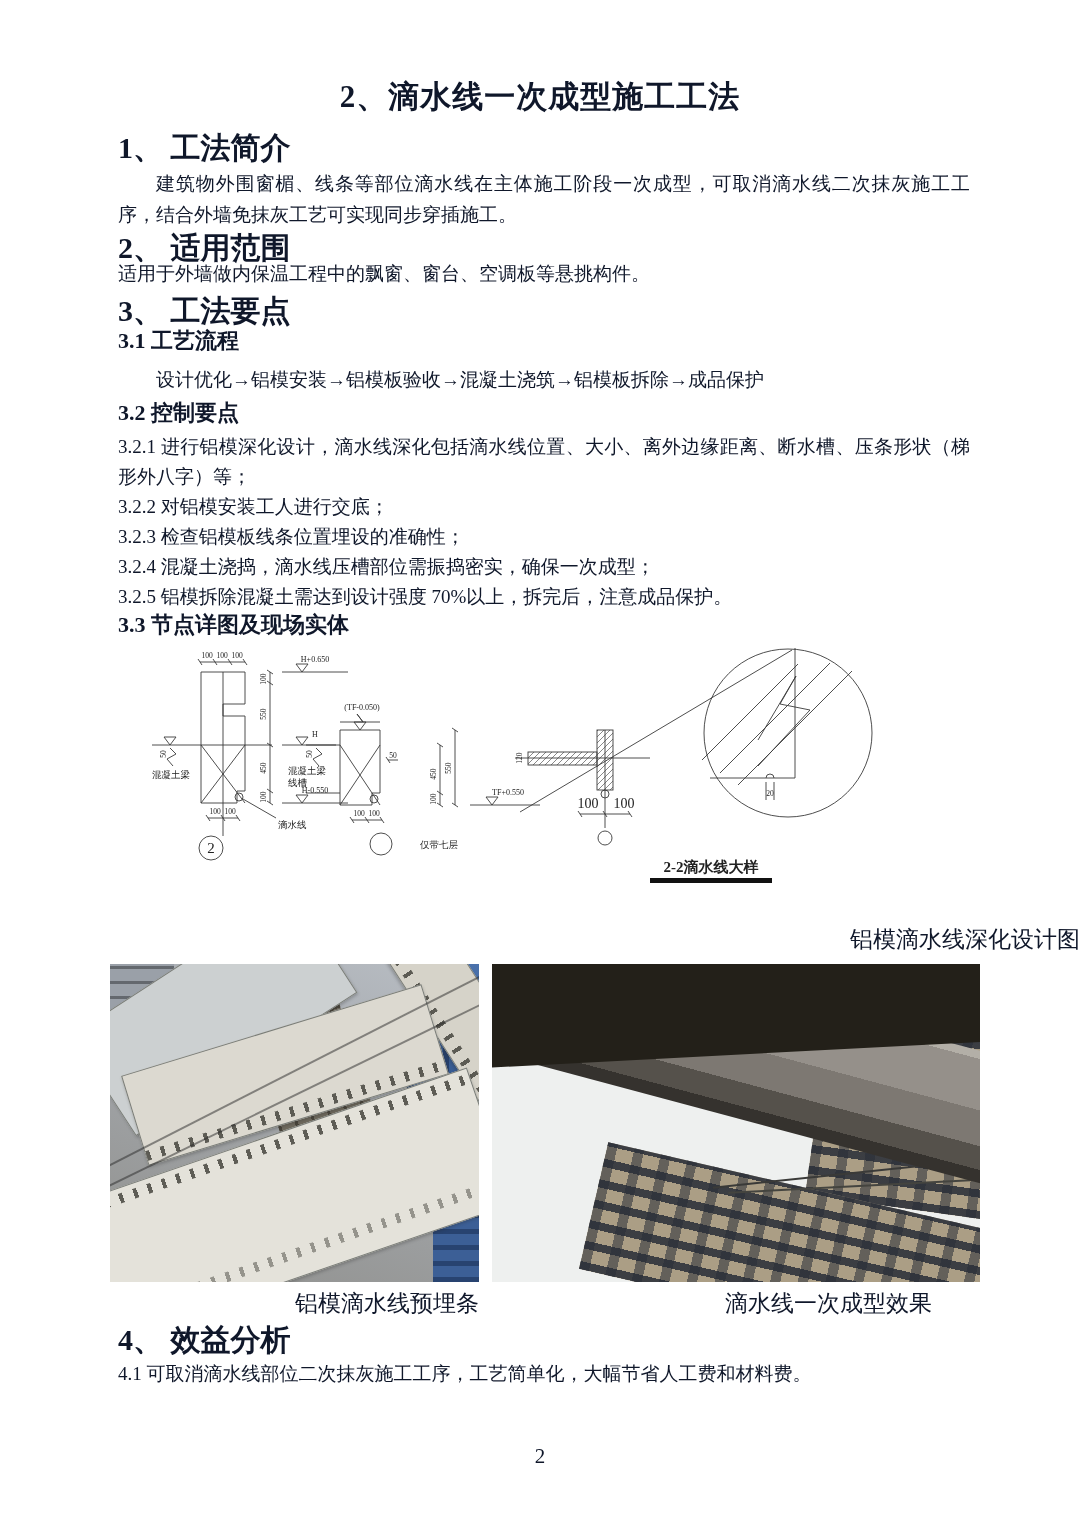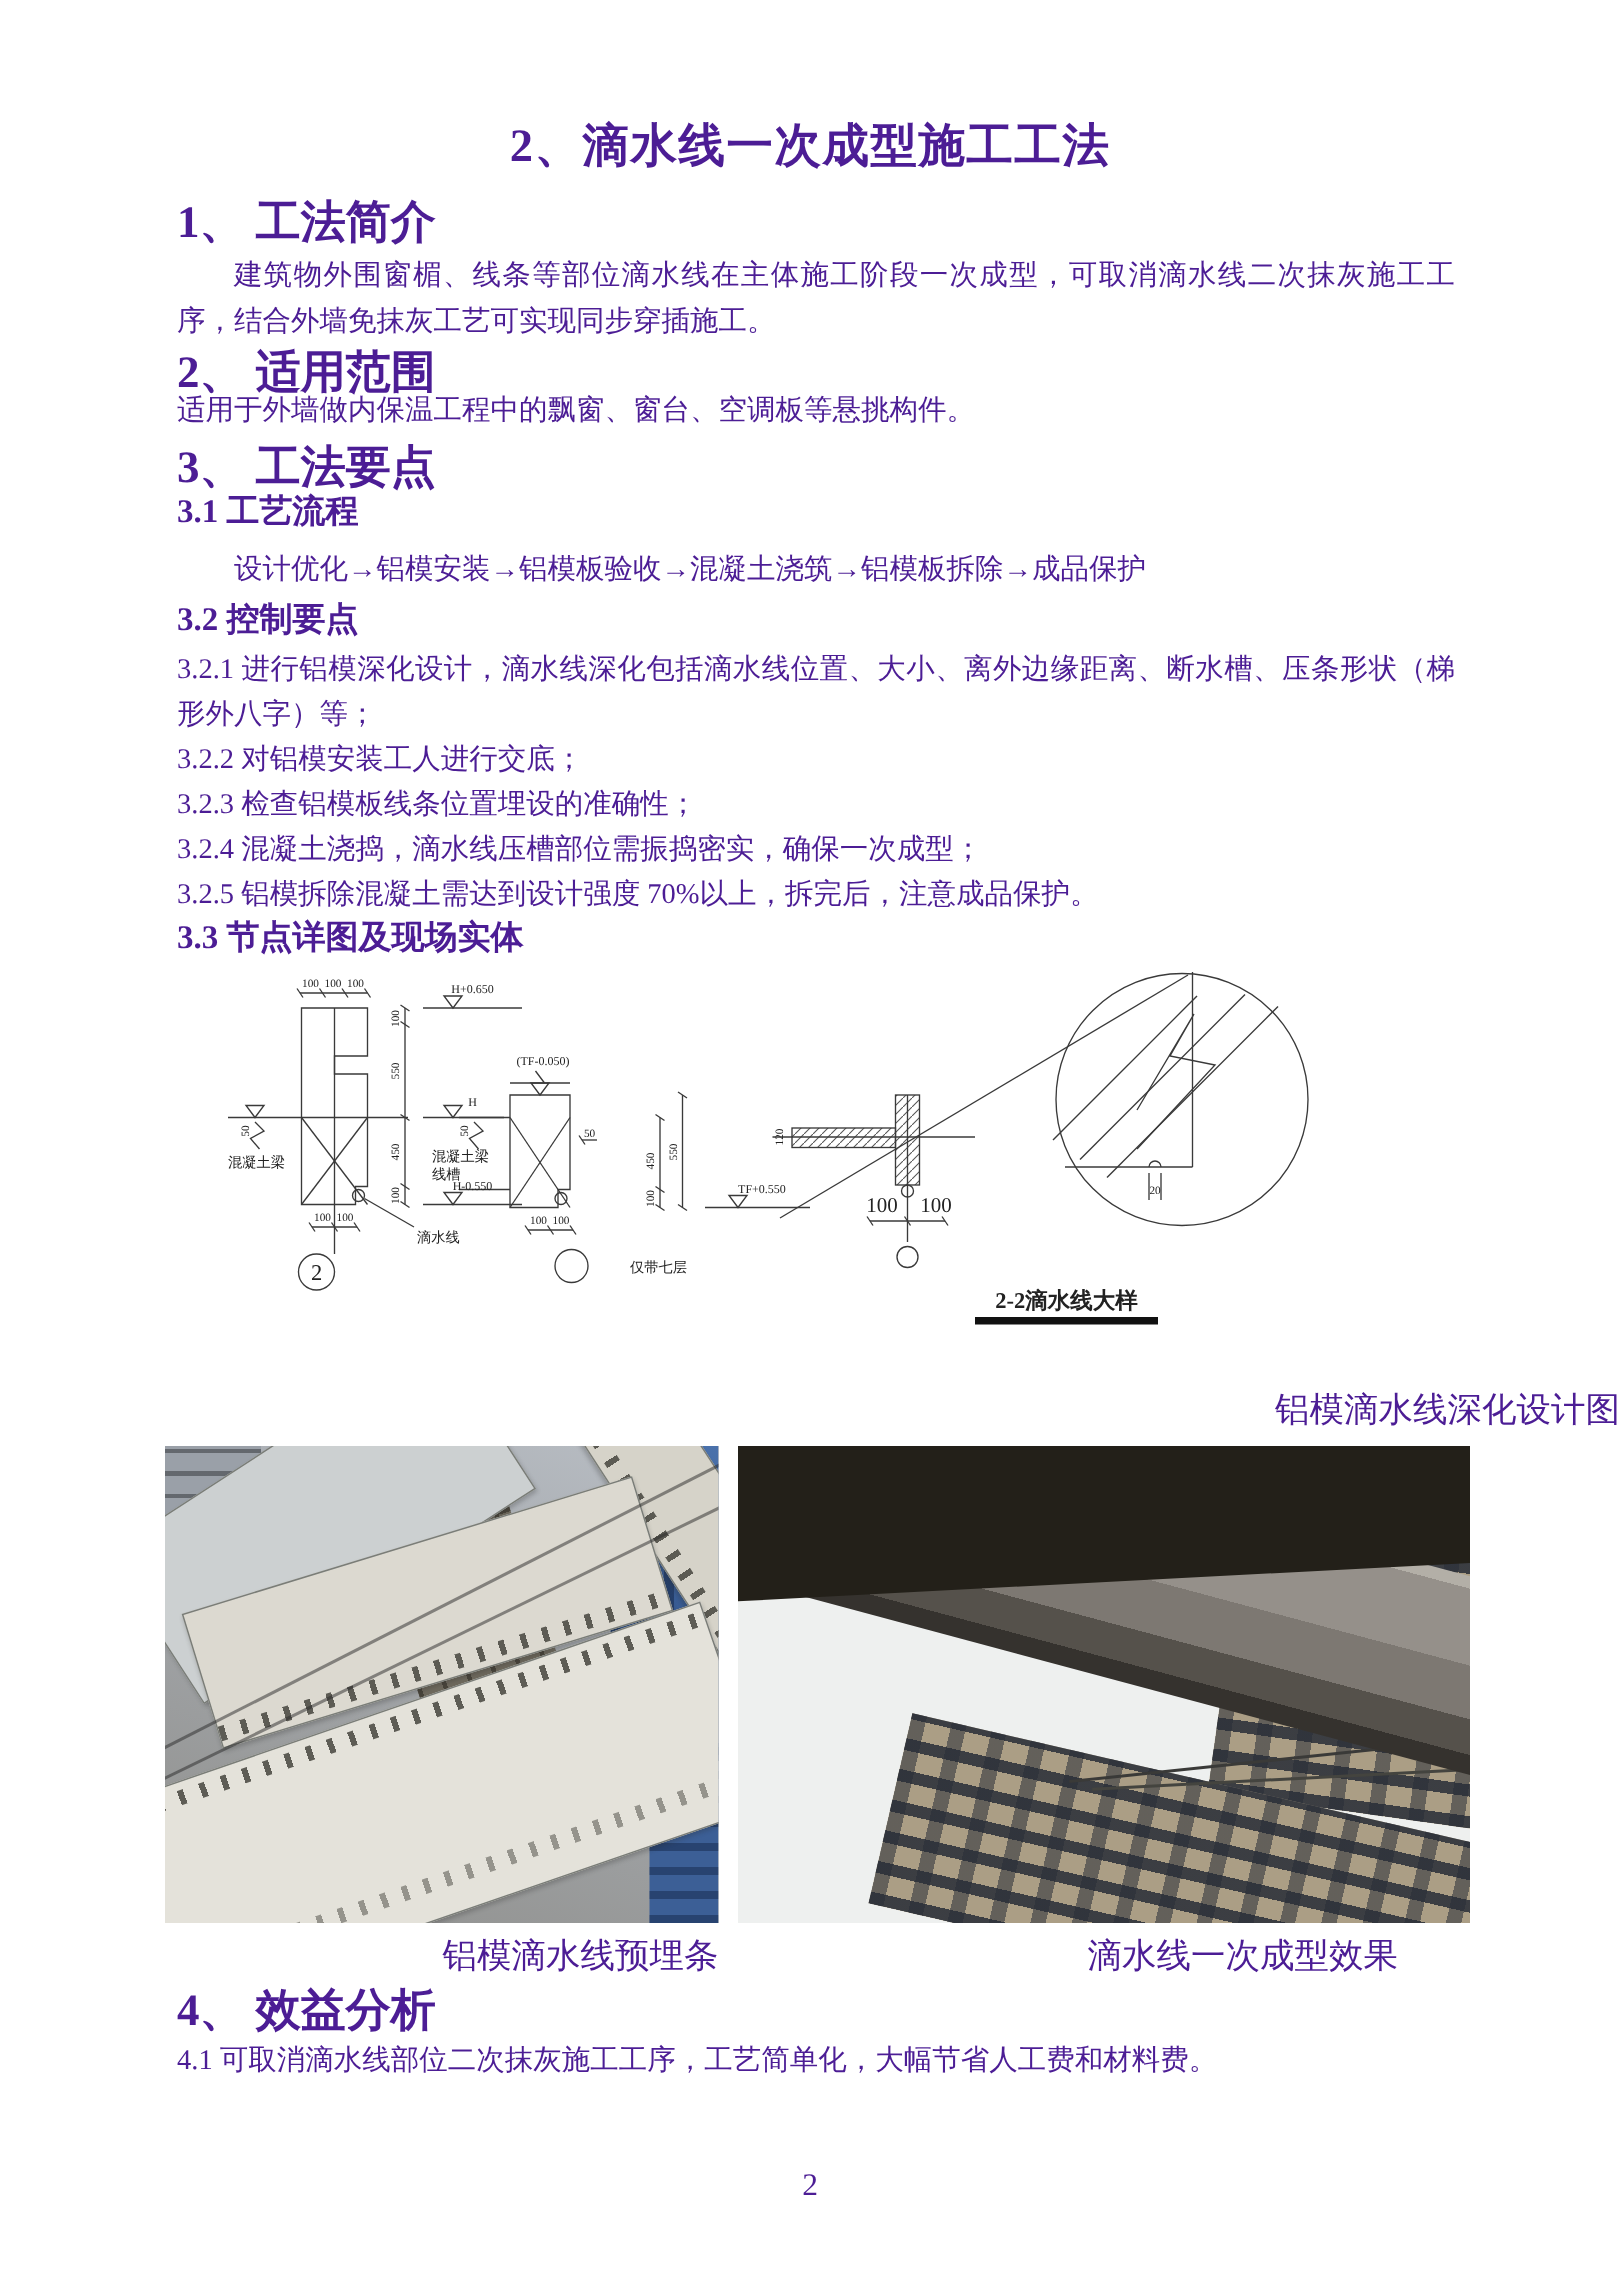--- a/index.html
+++ b/index.html
@@ -1,18 +1,18 @@
 <!DOCTYPE html>
 <html><head>
 <meta charset="utf-8">
 <style>
   html,body{margin:0;padding:0;background:#e9e9e9;}
   .page{
     position:relative;width:1080px;height:1527px;background:#ffffff;margin:0 auto;
-    font-family:"Liberation Serif","DejaVu Serif",serif;color:#4c1d95;overflow:hidden;
+    font-family:"Liberation Serif","DejaVu Serif",serif;color:#0f172a;overflow:hidden;
   }
   .doc-title{position:absolute;top:76px;left:0;width:1080px;text-align:center;
     font-size:31px;font-weight:bold;letter-spacing:1px;}
   .h1{position:absolute;left:118px;font-size:30px;font-weight:bold;}
   .h2{position:absolute;left:118px;font-size:22px;font-weight:bold;}
   .body-text{position:absolute;left:118px;width:852px;font-size:19px;line-height:31px;text-align:justify;}
   .indent{text-indent:2em;}
   .list32 p{margin:0;}
   .caption{position:absolute;font-size:23px;text-align:right;}
   .pageno{position:absolute;top:1444px;left:0;width:1080px;text-align:center;font-size:21px;}

